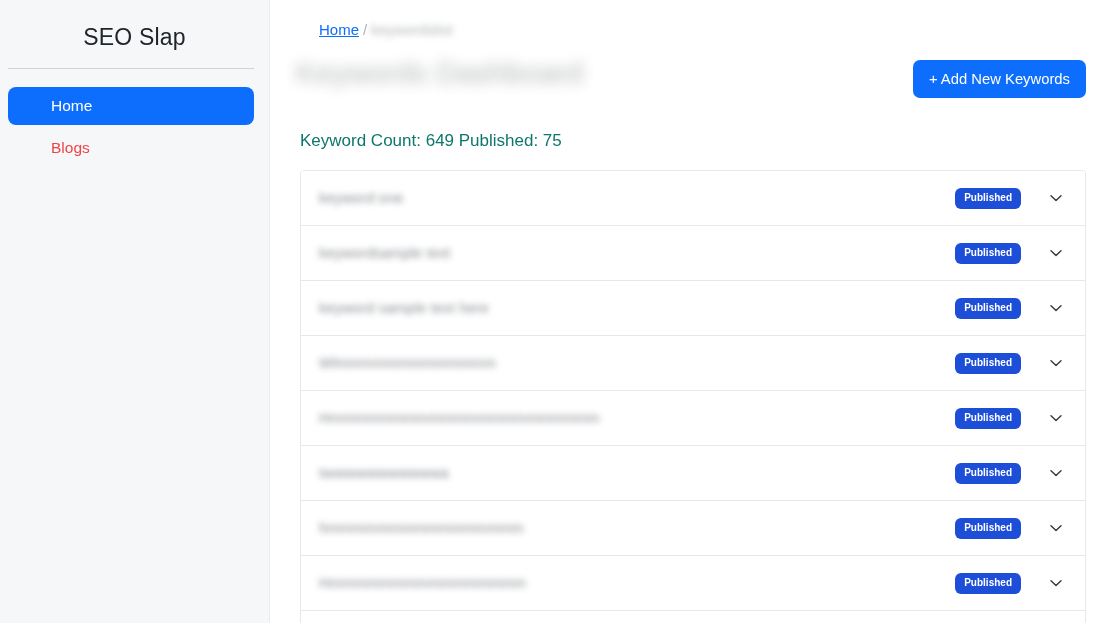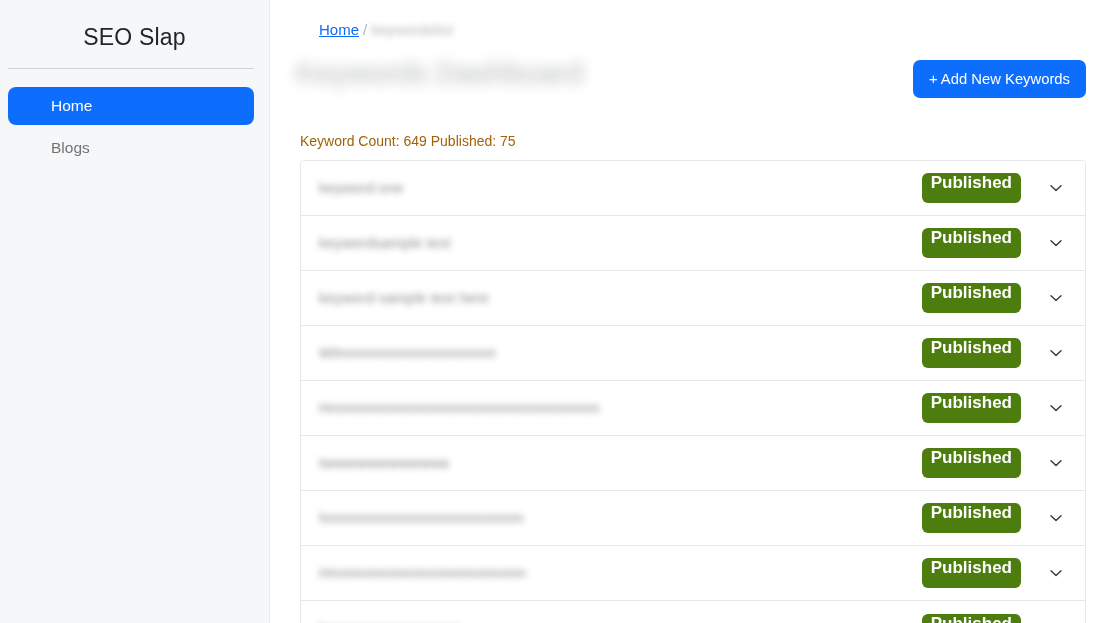--- a/index.html
+++ b/index.html
@@ -47,21 +47,21 @@
     padding-top: 18px;
   }
   .nav-item {
     height: 38px;
     margin: 0 15px 4px 8px;
     border-radius: 8px;
     display: flex;
     align-items: center;
     padding-left: 43px;
     font-size: 15.5px;
-    color: #737373;
+    color: #ef4444;
     cursor: pointer;
   }
   .nav-item.active {
     background: #0d6efd;
     color: #ffffff;
   }
 
   
   .main {
     flex: 1 1 auto;
@@ -122,24 +122,24 @@
     height: 38px;
     padding: 8px 16px;
     font-size: 14.8px;
     font-family: "Liberation Sans", sans-serif;
     cursor: pointer;
     white-space: nowrap;
   }
 
   .counts {
     padding-left: 30px;
-    font-size: 14px;
-    color: #a16207;
+    font-size: 17px;
+    color: #0f766e;
     line-height: 18px;
-    margin-bottom: 10px;
+    margin-bottom: 20px;
     white-space: nowrap;
   }
 
   .list {
     margin-left: 30px;
     margin-right: 22px;
     border: 1px solid #e6e8eb;
     border-radius: 4px;
     background: #ffffff;
     overflow: hidden;
@@ -157,26 +157,26 @@
     flex: 1 1 auto;
     font-size: 14.5px;
     color: #3b4149;
     filter: blur(3.4px);
     opacity: 0.62;
     white-space: nowrap;
     overflow: hidden;
     letter-spacing: 0.2px;
   }
   .badge {
-    background: #4d7c0f;
+    background: #1d4ed8;
     color: #ffffff;
-    font-size: 17px;
+    font-size: 10px;
     font-weight: bold;
     border-radius: 6px;
-    padding: 4px 9px 14px 9px;
+    padding: 4px 9px 5px 9px;
     line-height: 12px;
     white-space: nowrap;
     margin-right: 26px;
   }
   .chev {
     width: 18px;
     height: 18px;
     flex: 0 0 18px;
     display: block;
     cursor: pointer;

